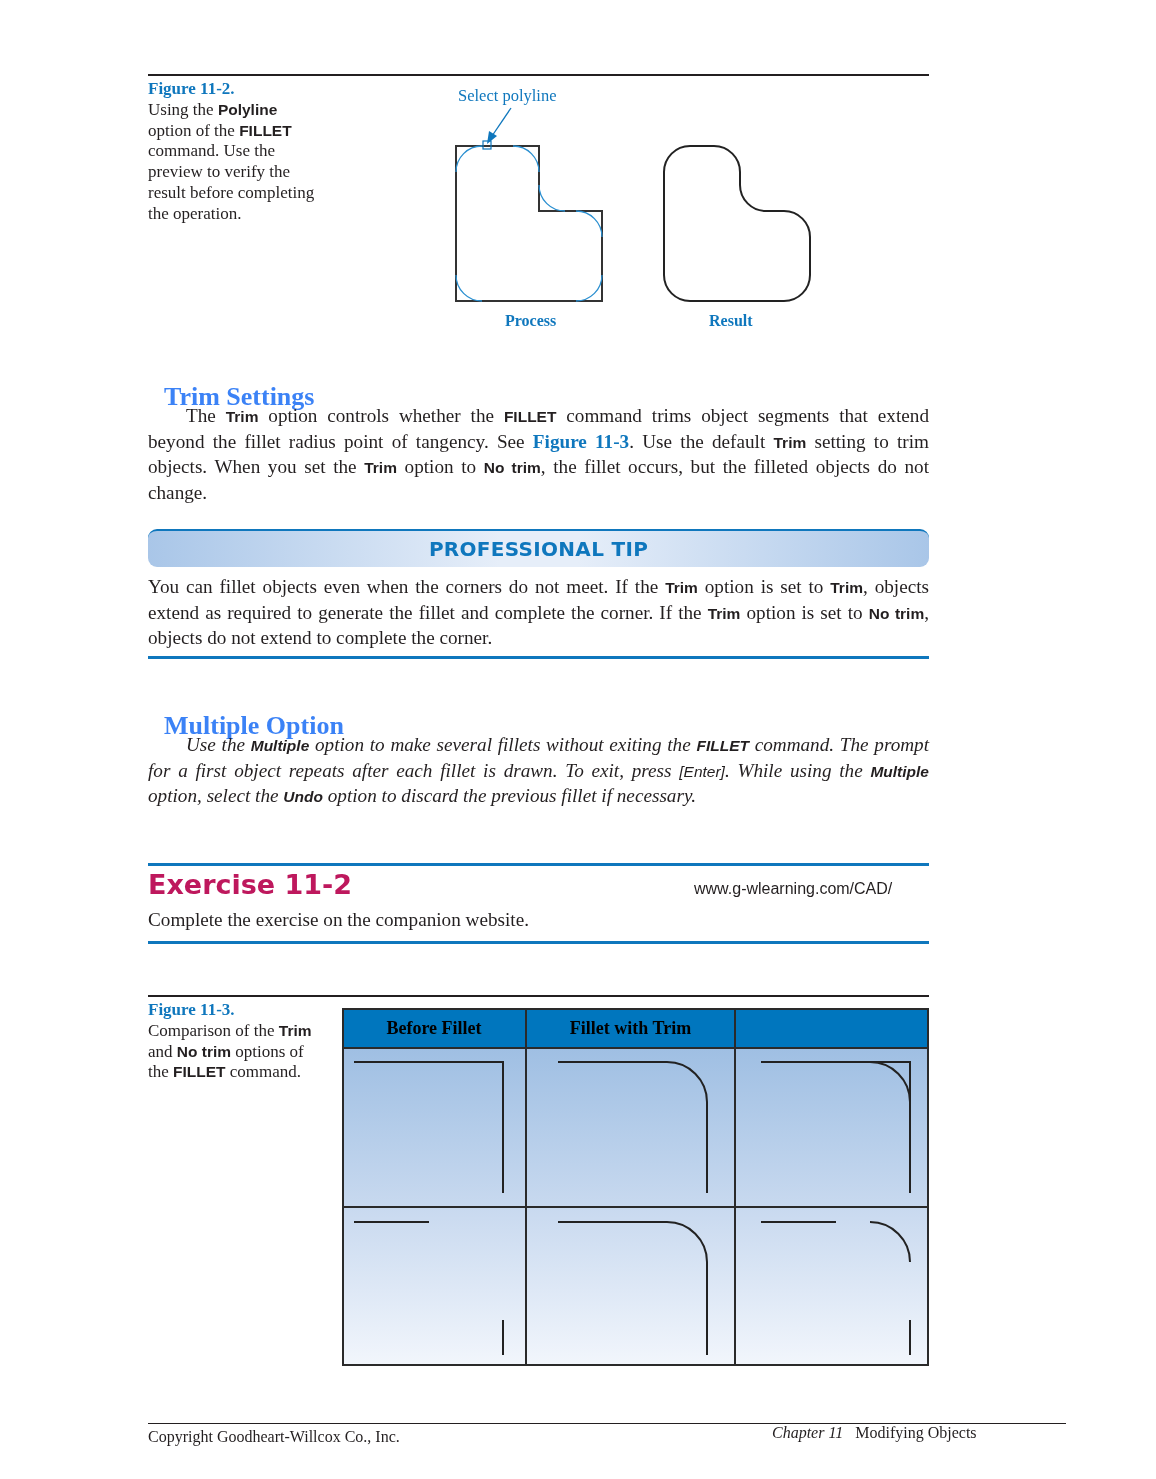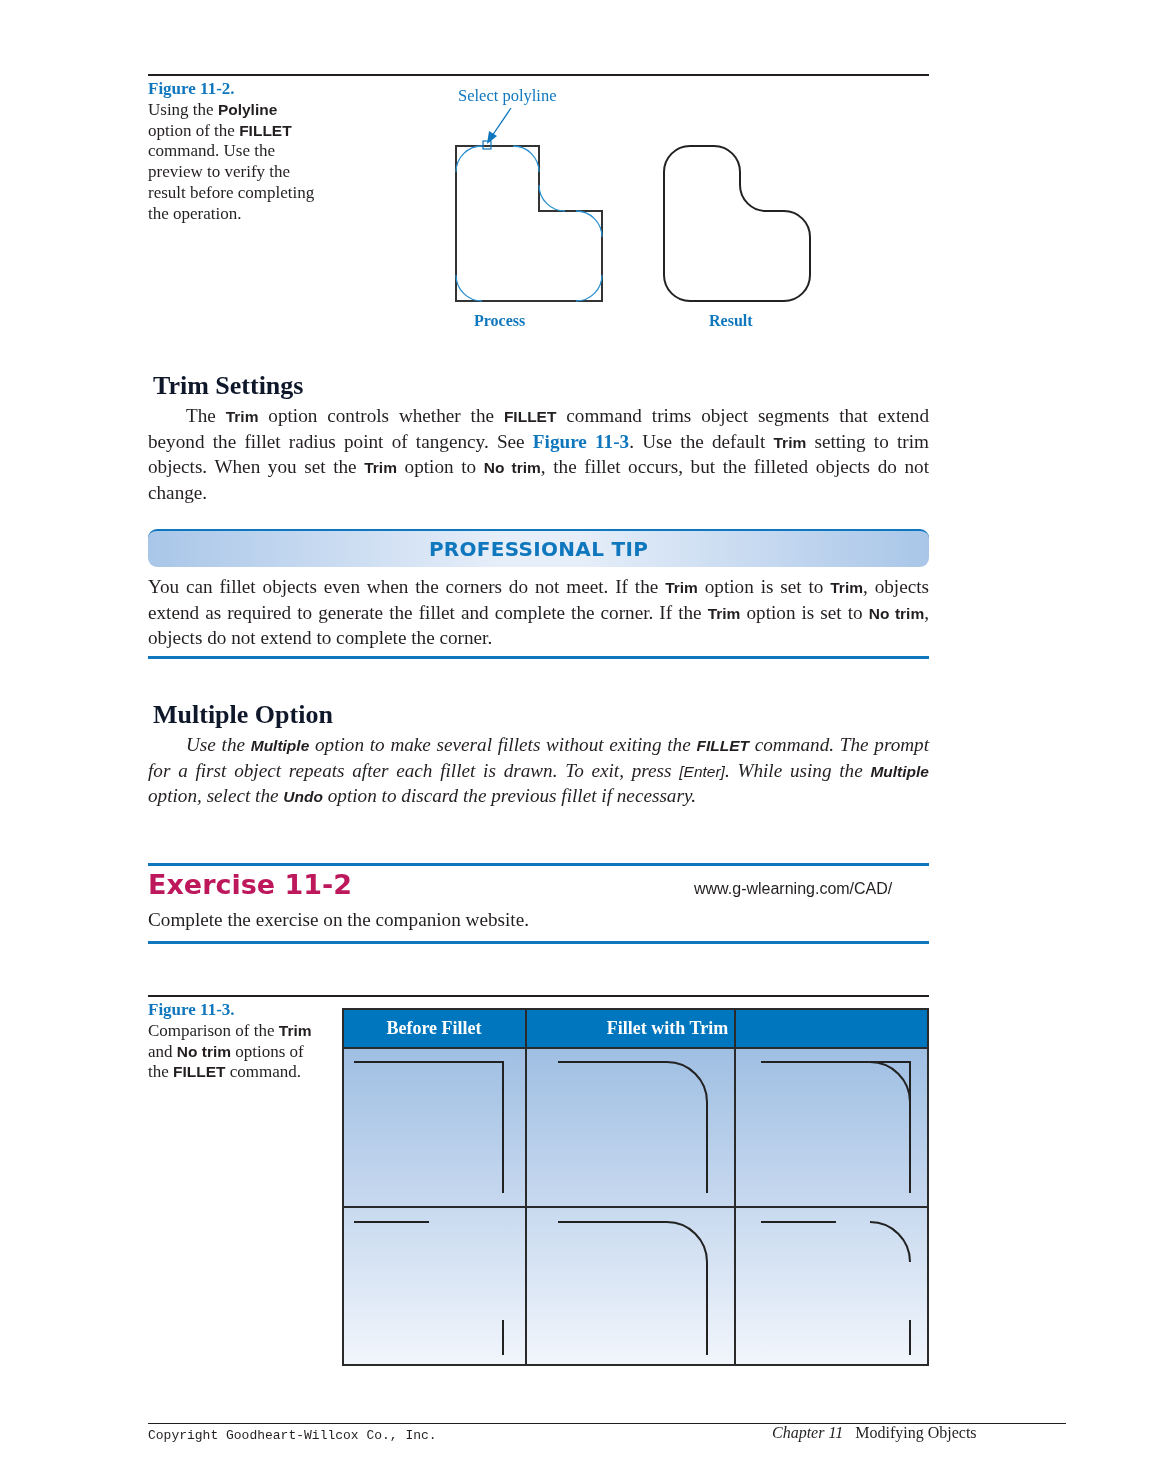--- a/index.html
+++ b/index.html
@@ -6,35 +6,35 @@
   body { width:1156px; height:1479px; position:relative; overflow:hidden; font-family:"Liberation Serif", serif; color:#231f20; }
   .abs { position:absolute; }
   .blue { color:#0f77bd; }
   .b { font-weight:bold; }
   .rule-dark { position:absolute; height:2px; background:#231f20; }
   .rule-blue { position:absolute; height:3px; background:#0f77bd; }
   .caption { font-size:17px; line-height:20.8px; }
   .caption .fig { color:#0f77bd; font-weight:bold; }
   .kw { font-family:"Liberation Sans", sans-serif; font-weight:bold; font-size:15.5px; }
   .kwn { font-family:"Liberation Sans", sans-serif; font-size:15.5px; }
-  h2.sec { position:absolute; margin:5px; font-family:"Liberation Serif", serif; font-weight:bold; color:#0f172a; font-size:26px; }
+  h2.sec { position:absolute; margin:16px; font-family:"Liberation Serif", serif; font-weight:bold; color:#3b82f6; font-size:26px; }
   .para { position:absolute; font-size:19.2px; line-height:24.6px; text-align:justify; text-align-last:left; }
   .para .indent { display:inline-block; width:38px; }
   .tip-bar { position:absolute; left:148px; top:529px; width:781px; height:38px;
              background:linear-gradient(to right,#a9c6e8 0%,#e6eef9 45%,#e6eef9 55%,#a9c6e8 100%);
              border-top:2px solid #0f77bd; box-sizing:border-box;border-radius:9px; }
   .tip-title { position:absolute; left:0; right:0; top:6px; text-align:center; font-family:"DejaVu Sans", sans-serif; font-weight:bold; font-size:20px; color:#0f77bd; letter-spacing:0.3px; }
   .ex-title { position:absolute; font-family:"DejaVu Sans", sans-serif; font-weight:bold; font-size:27px; color:#be185d; }
   .url { position:absolute; font-family:"Liberation Sans", sans-serif; font-size:16px; color:#231f20; }
-  .footer-left { position:absolute; font-family:Liberation Mono, monospace; font-size:13px; }
+  .footer-left { position:absolute; font-family:Liberation Serif, serif; font-size:16px; }
   .footer-right { position:absolute; font-size:16px; }
   .label-blue { position:absolute; font-family:"Liberation Serif", serif; font-weight:bold; color:#0f77bd; font-size:16px; }
   .table-wrap { position:absolute; left:342px; top:1008px; width:587px; height:358px; }
   .thead { position:absolute; left:0; top:0; width:587px; height:40px; background:#0076be; }
-  .th { position:absolute; top:0; height:40px; line-height:40px; text-align:center; color:#ffffff; font-family:"Liberation Serif", serif; font-weight:bold; font-size:18px; }
+  .th { position:absolute; top:0; height:40px; line-height:40px; text-align:center; color:#000000; font-family:"Liberation Serif", serif; font-weight:bold; font-size:18px; }
   .tbody { position:absolute; left:0; top:40px; width:587px; height:318px; background:linear-gradient(to bottom,#9fbfe3 0%,#c8d9ef 50%,#c8d9ef 50%,#f2f6fc 100%); }
 </style>
 </head>
 <body>
 
 <div class="rule-dark" style="left:148px; top:74px; width:781px;"></div>
 
 <div class="abs caption" style="left:148px; top:79px; width:175px;">
   <span class="fig">Figure 11-2.</span><br>
   <span>Using the </span><span class="kw">Polyline</span><span> option of the </span><span class="kw">FILLET</span><span> command. Use the preview to verify the result before completing the operation.</span>
@@ -49,21 +49,21 @@
 
   <path d="M456,146 L539,146 L539,211 L602,211 L602,301 L456,301 Z" fill="none" stroke="#333" stroke-width="2"></path>
 
   <path d="M456,172 A26,26 0 0 1 482,146 M513,146 A26,26 0 0 1 539,172 M539,185 A26,26 0 0 0 565,211 M576,211 A26,26 0 0 1 602,237 M602,275 A26,26 0 0 1 576,301 M482,301 A26,26 0 0 1 456,275" fill="none" stroke="#2a8fd0" stroke-width="1.3"></path>
 
   <rect x="483" y="141" width="8" height="8" fill="none" stroke="#0f77bd" stroke-width="1.2"></rect>
 
   <path d="M690,146 L714,146 A26,26 0 0 1 740,172 L740,185 A26,26 0 0 0 766,211 L784,211 A26,26 0 0 1 810,237 L810,275 A26,26 0 0 1 784,301 L690,301 A26,26 0 0 1 664,275 L664,172 A26,26 0 0 1 690,146 Z" fill="none" stroke="#222" stroke-width="2"></path>
 </svg>
 
-<div class="label-blue" style="left:474px; top:312px;font-family:Liberation Serif, serif;">Process</div>
+<div class="label-blue" style="left:505px; top:312px;font-family:Liberation Serif, serif;">Process</div>
 <div class="label-blue" style="left:709px; top:312px;">Result</div>
 
 <h2 class="sec" style="left:148px; top:366px;">Trim Settings</h2>
 <div class="para" style="left:148px; top:404px; width:781px;">
   <span class="indent"></span><span>The </span><span class="kw">Trim</span><span> option controls whether the </span><span class="kw">FILLET</span><span> command trims object segments that extend beyond the fillet radius point of tangency. See </span><span class="blue b">Figure 11-3</span><span>. Use the default </span><span class="kw">Trim</span><span> setting to trim objects. When you set the </span><span class="kw">Trim</span><span> option to </span><span class="kw">No trim</span><span>, the fillet occurs, but the filleted objects do not change.</span>
 </div>
 
 <div class="tip-bar">
   <div class="tip-title">PROFESSIONAL TIP</div>
 </div>
@@ -85,21 +85,21 @@
 
 <div class="rule-dark" style="left:148px; top:995px; width:781px;"></div>
 <div class="abs caption" style="left:148px; top:1000px; width:170px;">
   <span class="fig">Figure 11-3.</span><br>
   <span>Comparison of the </span><span class="kw">Trim</span><span> and </span><span class="kw">No trim</span><span> options of the </span><span class="kw">FILLET</span><span> command.</span>
 </div>
 
 <div class="table-wrap">
   <div class="thead">
     <div class="th" style="left:0; width:184px;">Before Fillet</div>
-    <div class="th" style="left:184px; width:209px;margin-left:37px;">Fillet with Trim</div>
+    <div class="th" style="left:184px; width:209px;">Fillet with Trim</div>
   </div>
   <div class="tbody"></div>
   <svg class="abs" style="left:0; top:0;" width="587" height="358" viewBox="342 1008 587 358">
 
     <g fill="none" stroke="#2a2a2a" stroke-width="2">
       <rect x="343" y="1009" width="585" height="356"></rect>
       <line x1="526" y1="1009" x2="526" y2="1365"></line>
       <line x1="735" y1="1009" x2="735" y2="1365"></line>
       <line x1="343" y1="1048" x2="928" y2="1048"></line>
       <line x1="343" y1="1207" x2="928" y2="1207"></line>

